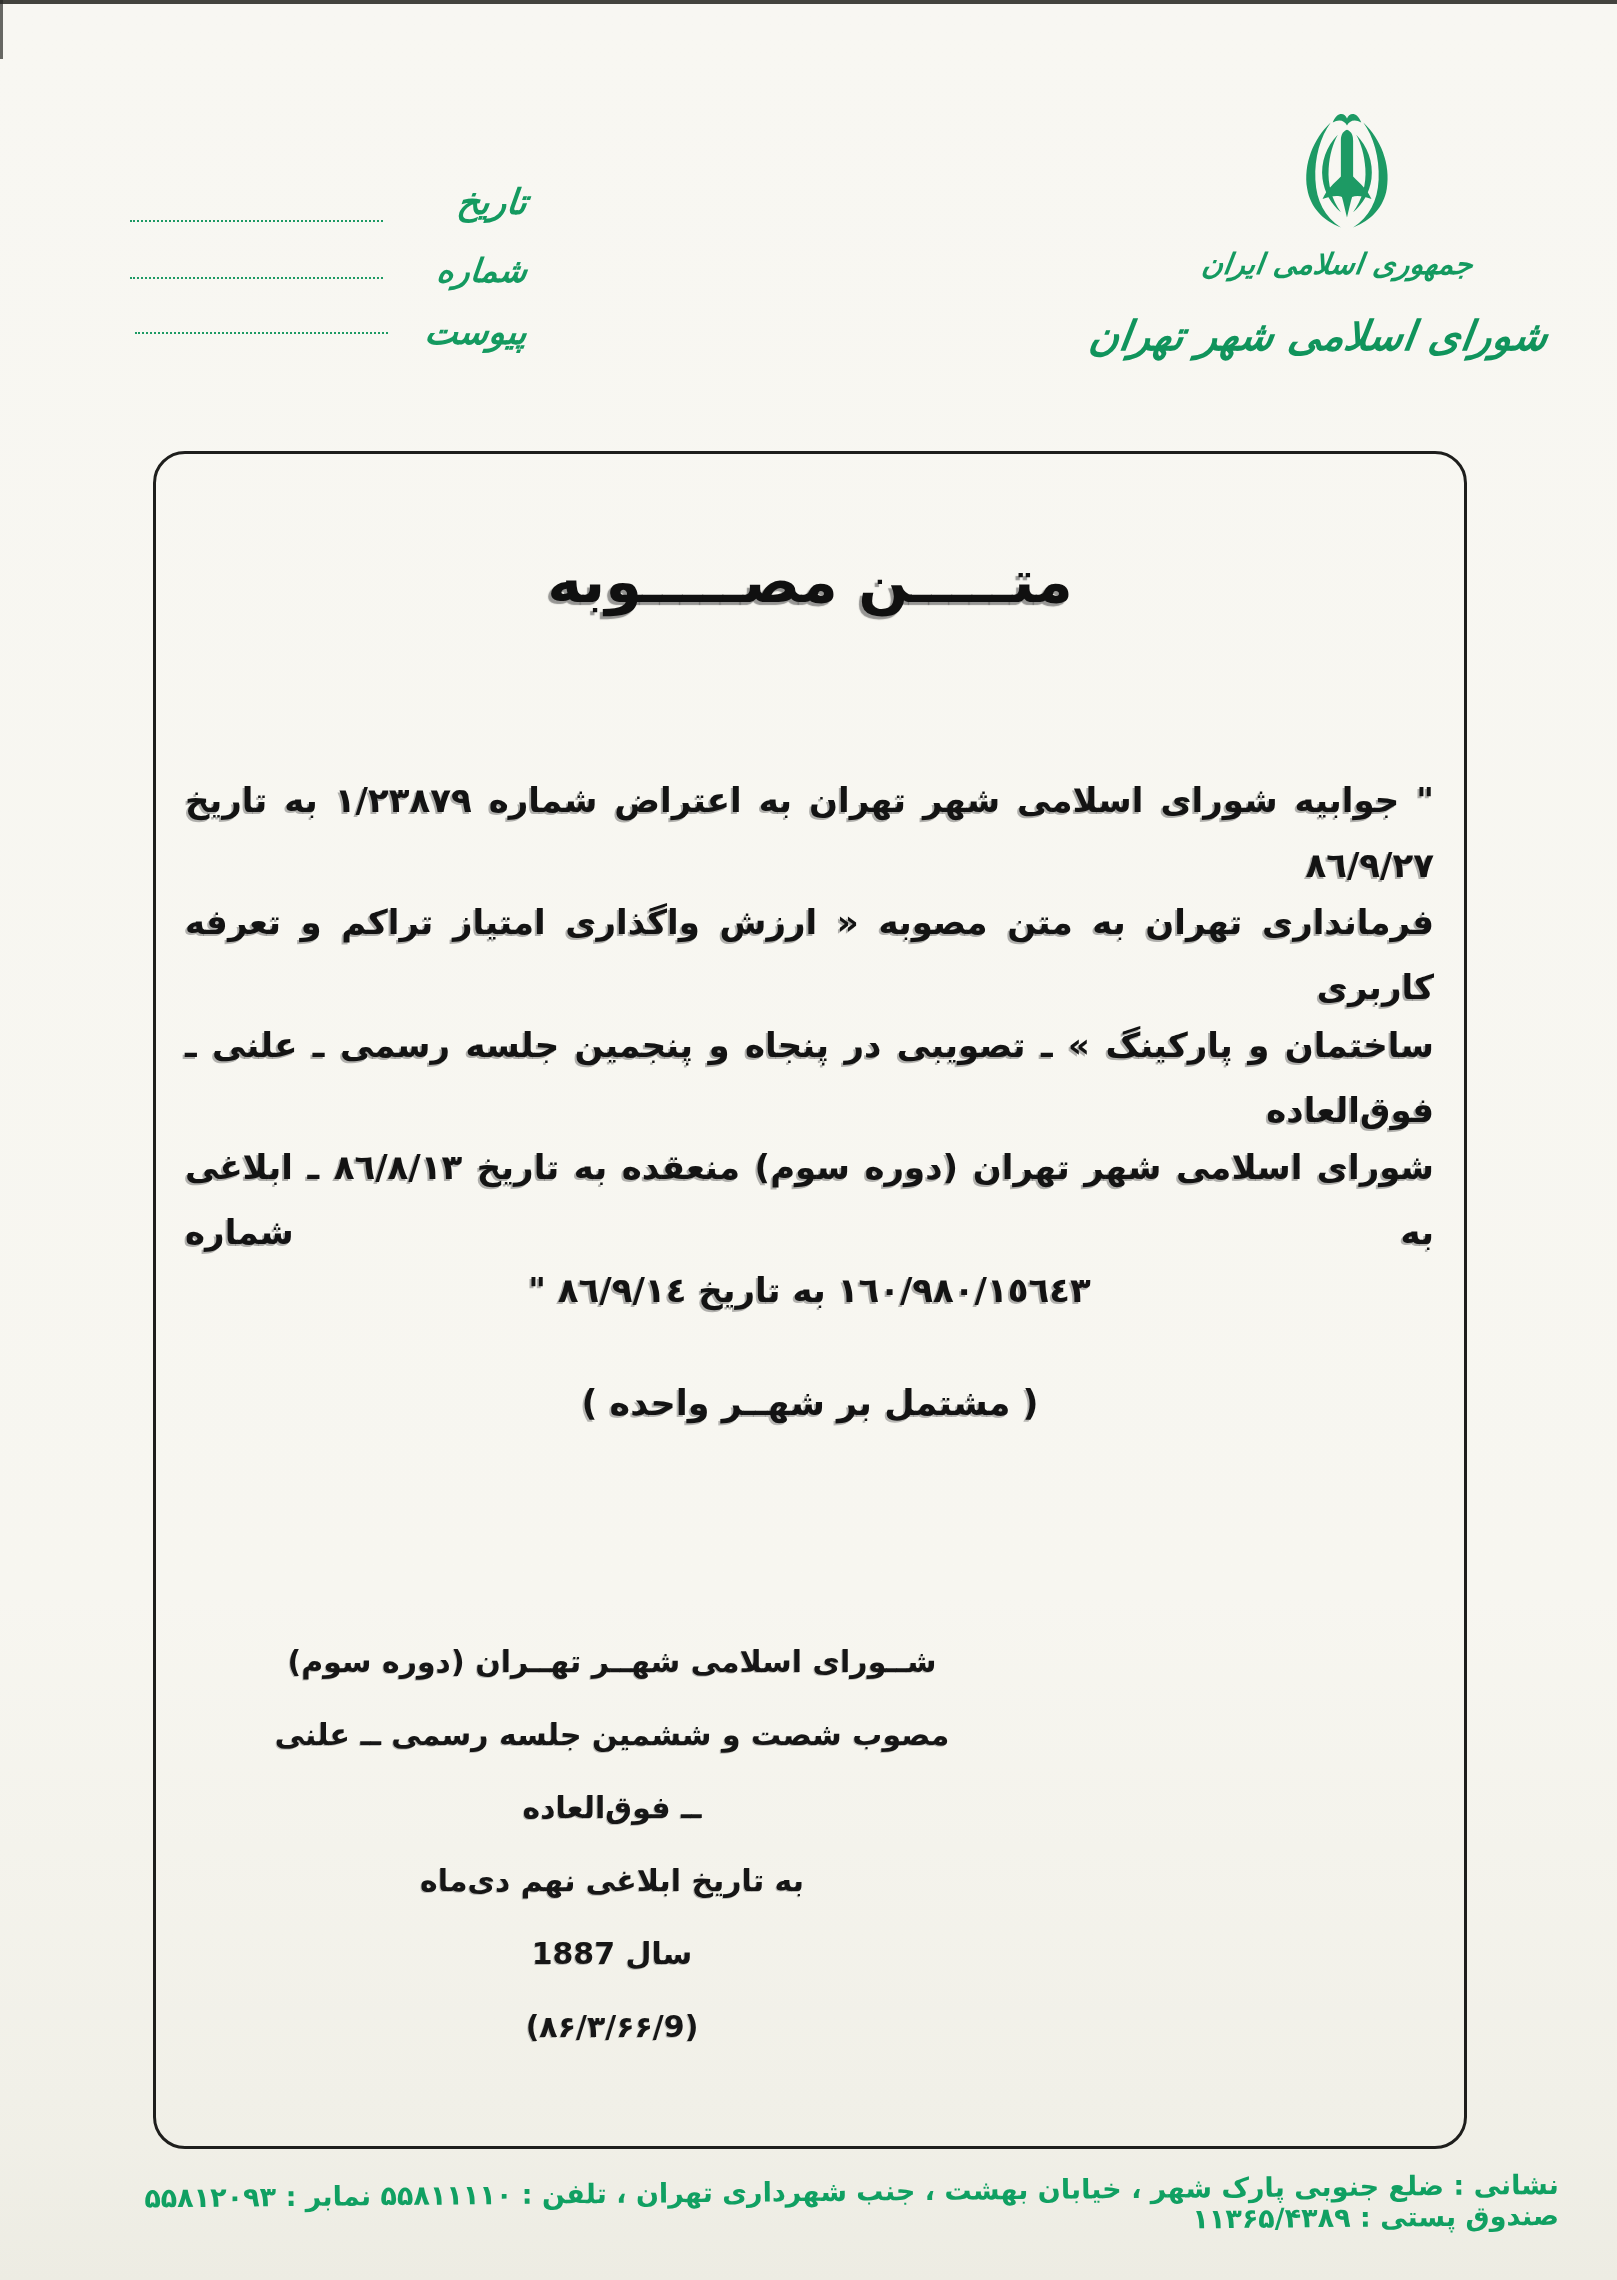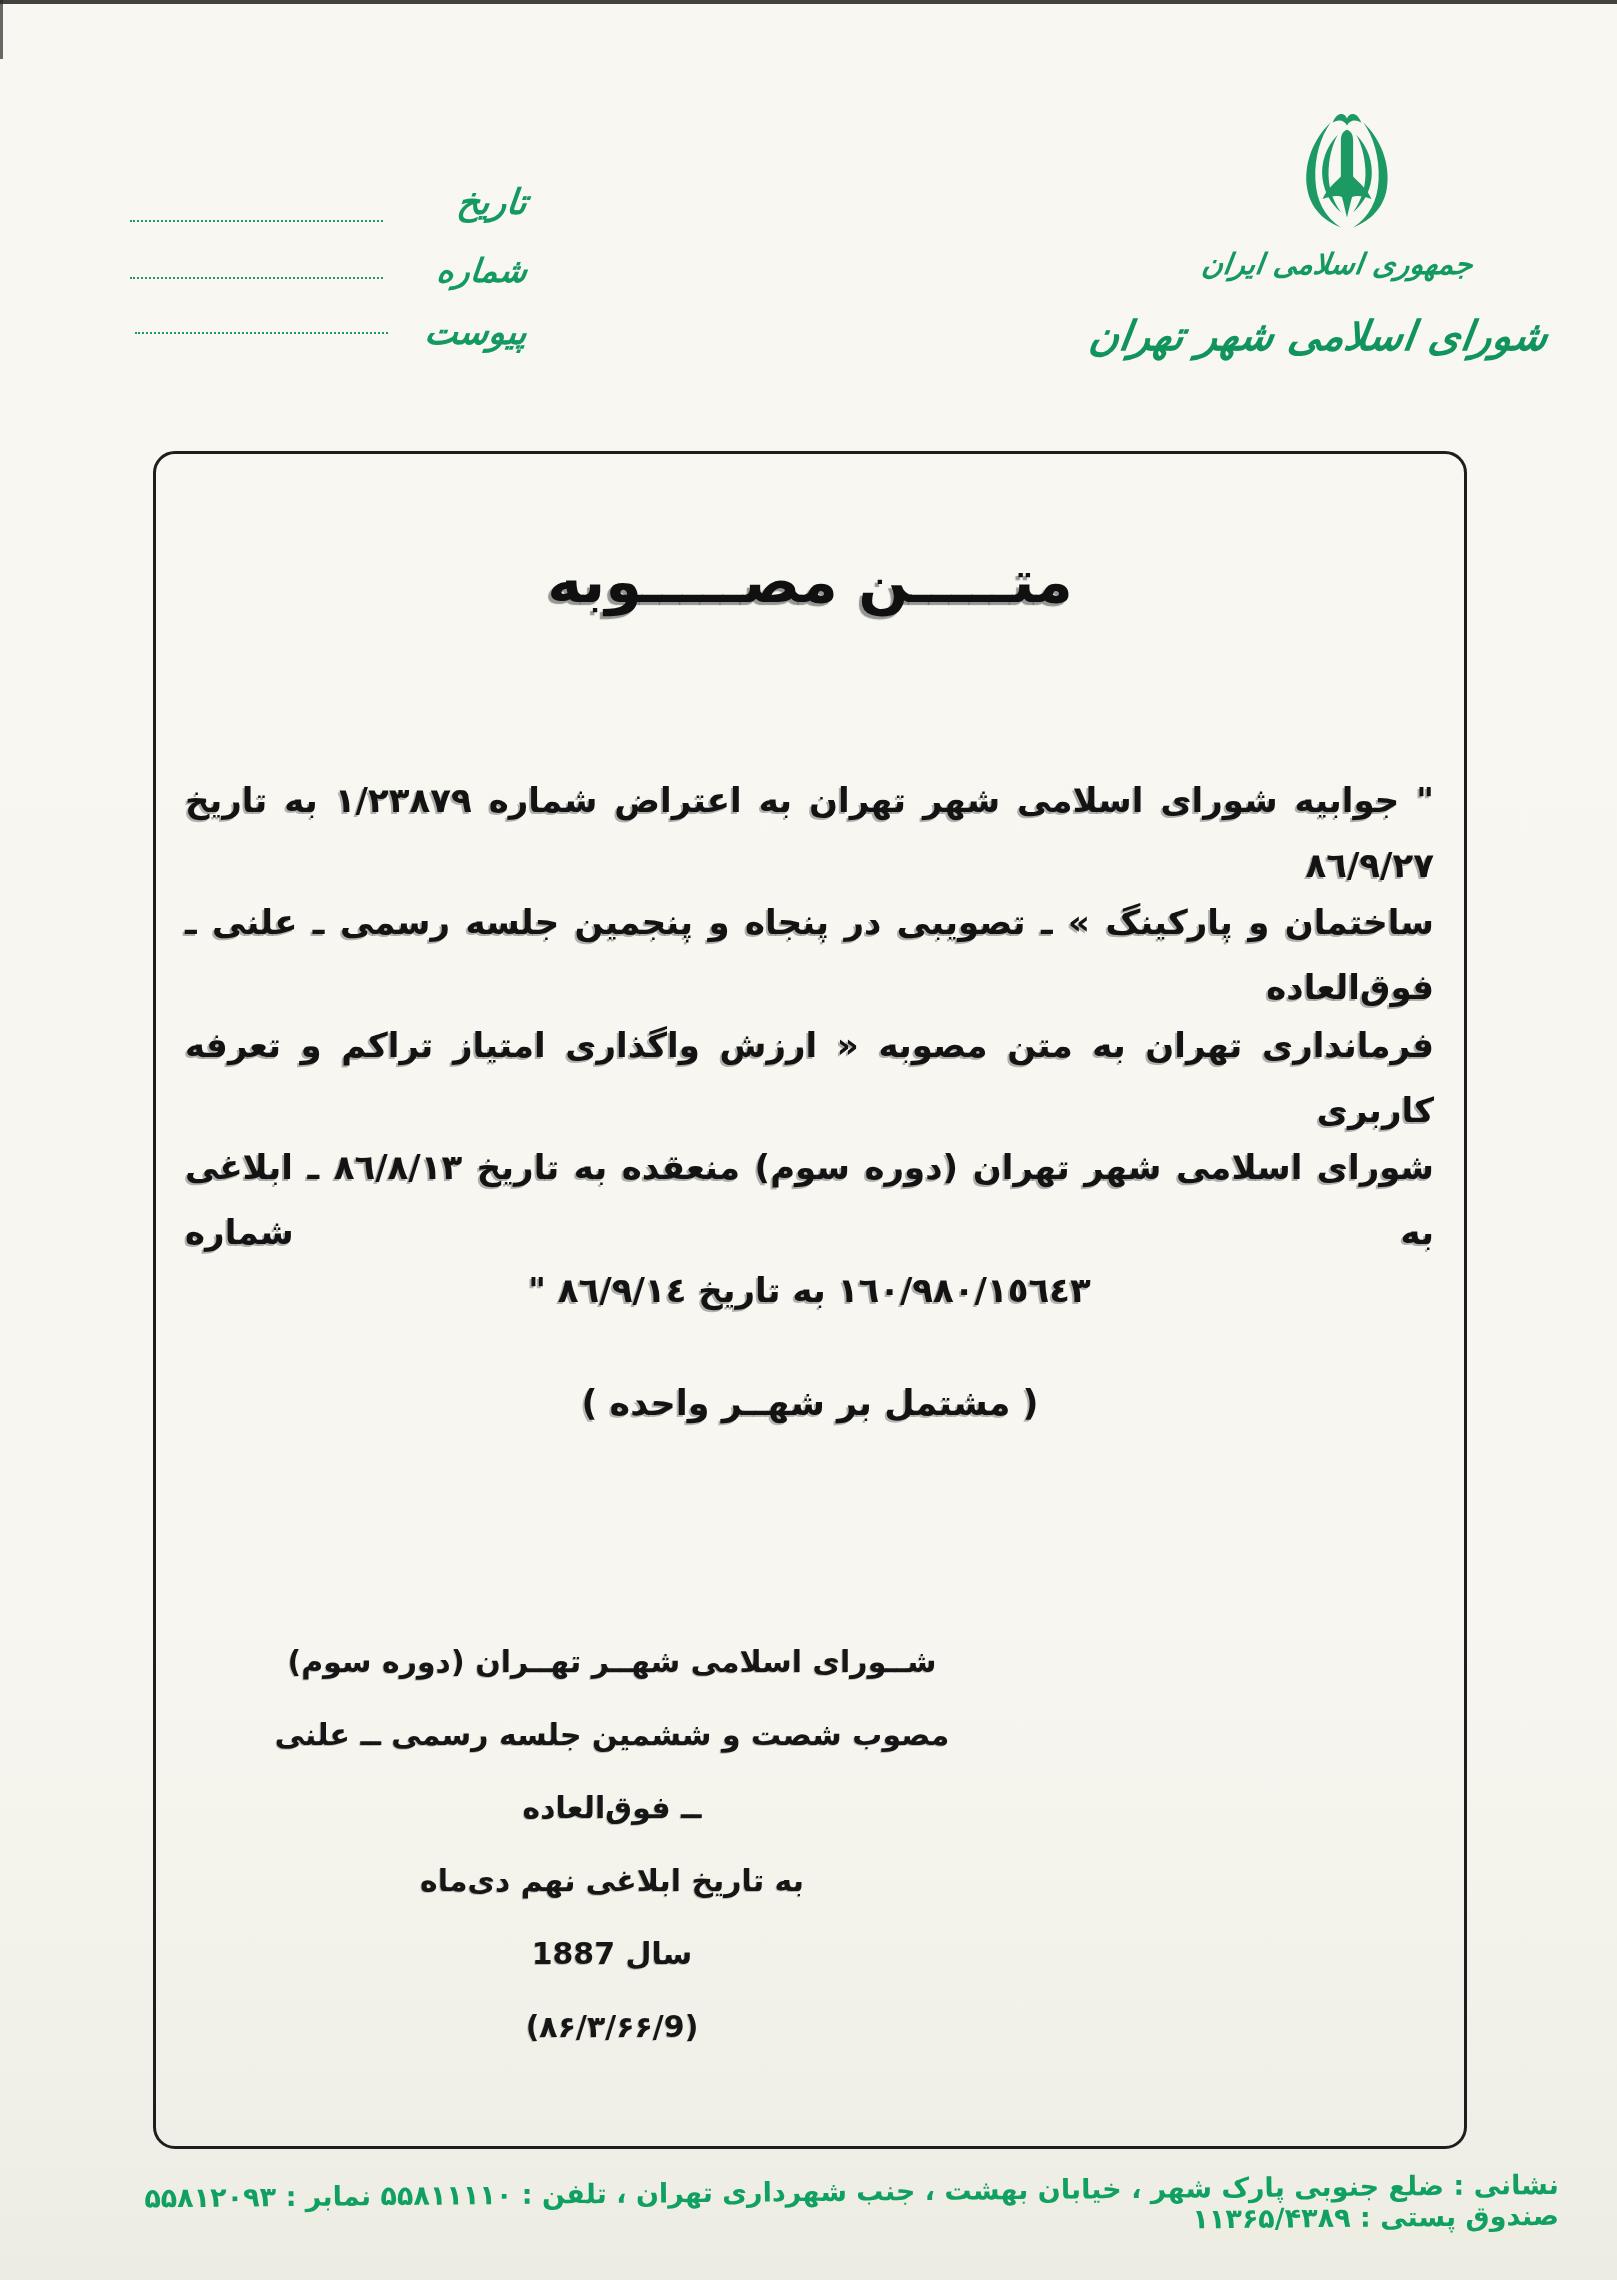--- a/index.html
+++ b/index.html
@@ -36,21 +36,21 @@
     color:#149a60;font-size:29px;font-weight:bold;font-style:italic;transform:skewX(-8deg);
   }
   .org2{
     position:absolute;left:1088px;top:312px;width:461px;text-align:center;
     color:#10945c;font-size:41px;font-weight:bold;font-style:italic;transform:skewX(-8deg);
   }
 
   
   .res-box{
     position:absolute;left:153px;top:451px;width:1308px;height:1692px;
-    border:3.4px solid #1e1e1c;border-radius:22px;
+    border:3.4px solid #1e1e1c;border-radius:32px;
   }
   .res-title{
     position:absolute;left:0;top:93px;width:100%;text-align:center;
     direction:rtl;font-size:59px;font-weight:bold;color:#101010;
     text-shadow:-2.9px 2.9px 1px rgba(70,70,70,.55);
   }
   .body-text{
     position:absolute;left:29px;top:294px;width:1249px;
     direction:rtl;color:#131313;font-weight:bold;font-size:34px;
     text-shadow:-2px 2px 0 rgba(90,90,90,.45);
@@ -108,22 +108,22 @@
   </svg>
   <div class="org1">جمهوری اسلامی ایران</div>
   <div class="org2">شورای اسلامی شهر تهران</div>
 
   <div class="res-box">
 
     <div class="res-title">متـــــن مصـــــوبه</div>
 
     <div class="body-text">
       <div class="b-line b-just">" جوابیه شورای اسلامی شهر تهران به اعتراض شماره ١/٢٣٨٧٩ به تاریخ ٨٦/٩/٢٧</div>
+      <div class="b-line b-just">فرمانداری تهران به متن مصوبه « ارزش واگذاری امتیاز تراکم و تعرفه کاربری</div>
       <div class="b-line b-just">ساختمان و پارکینگ » ـ تصویبی در پنجاه و پنجمین جلسه رسمی ـ علنی ـ فوق‌العاده</div>
-      <div class="b-line b-just">فرمانداری تهران به متن مصوبه « ارزش واگذاری امتیاز تراکم و تعرفه کاربری</div>
       <div class="b-line b-just">شورای اسلامی شهر تهران (دوره سوم) منعقده به تاریخ ٨٦/٨/١٣ ـ ابلاغی به شماره</div>
       <div class="b-line b-center">١٦٠/٩٨٠/١٥٦٤٣ به تاریخ ٨٦/٩/١٤  "</div>
     </div>
 
     <div class="note-line">( مشتمل بر شهــر واحده )</div>
 
     <div class="approval">
       <div>شــورای اسلامی شهــر تهــران (دوره سوم)</div>
       <div>مصوب شصت و ششمین جلسه رسمی ــ علنی ــ فوق‌العاده</div>
       <div>به تاریخ ابلاغی نهم دی‌ماه</div>

